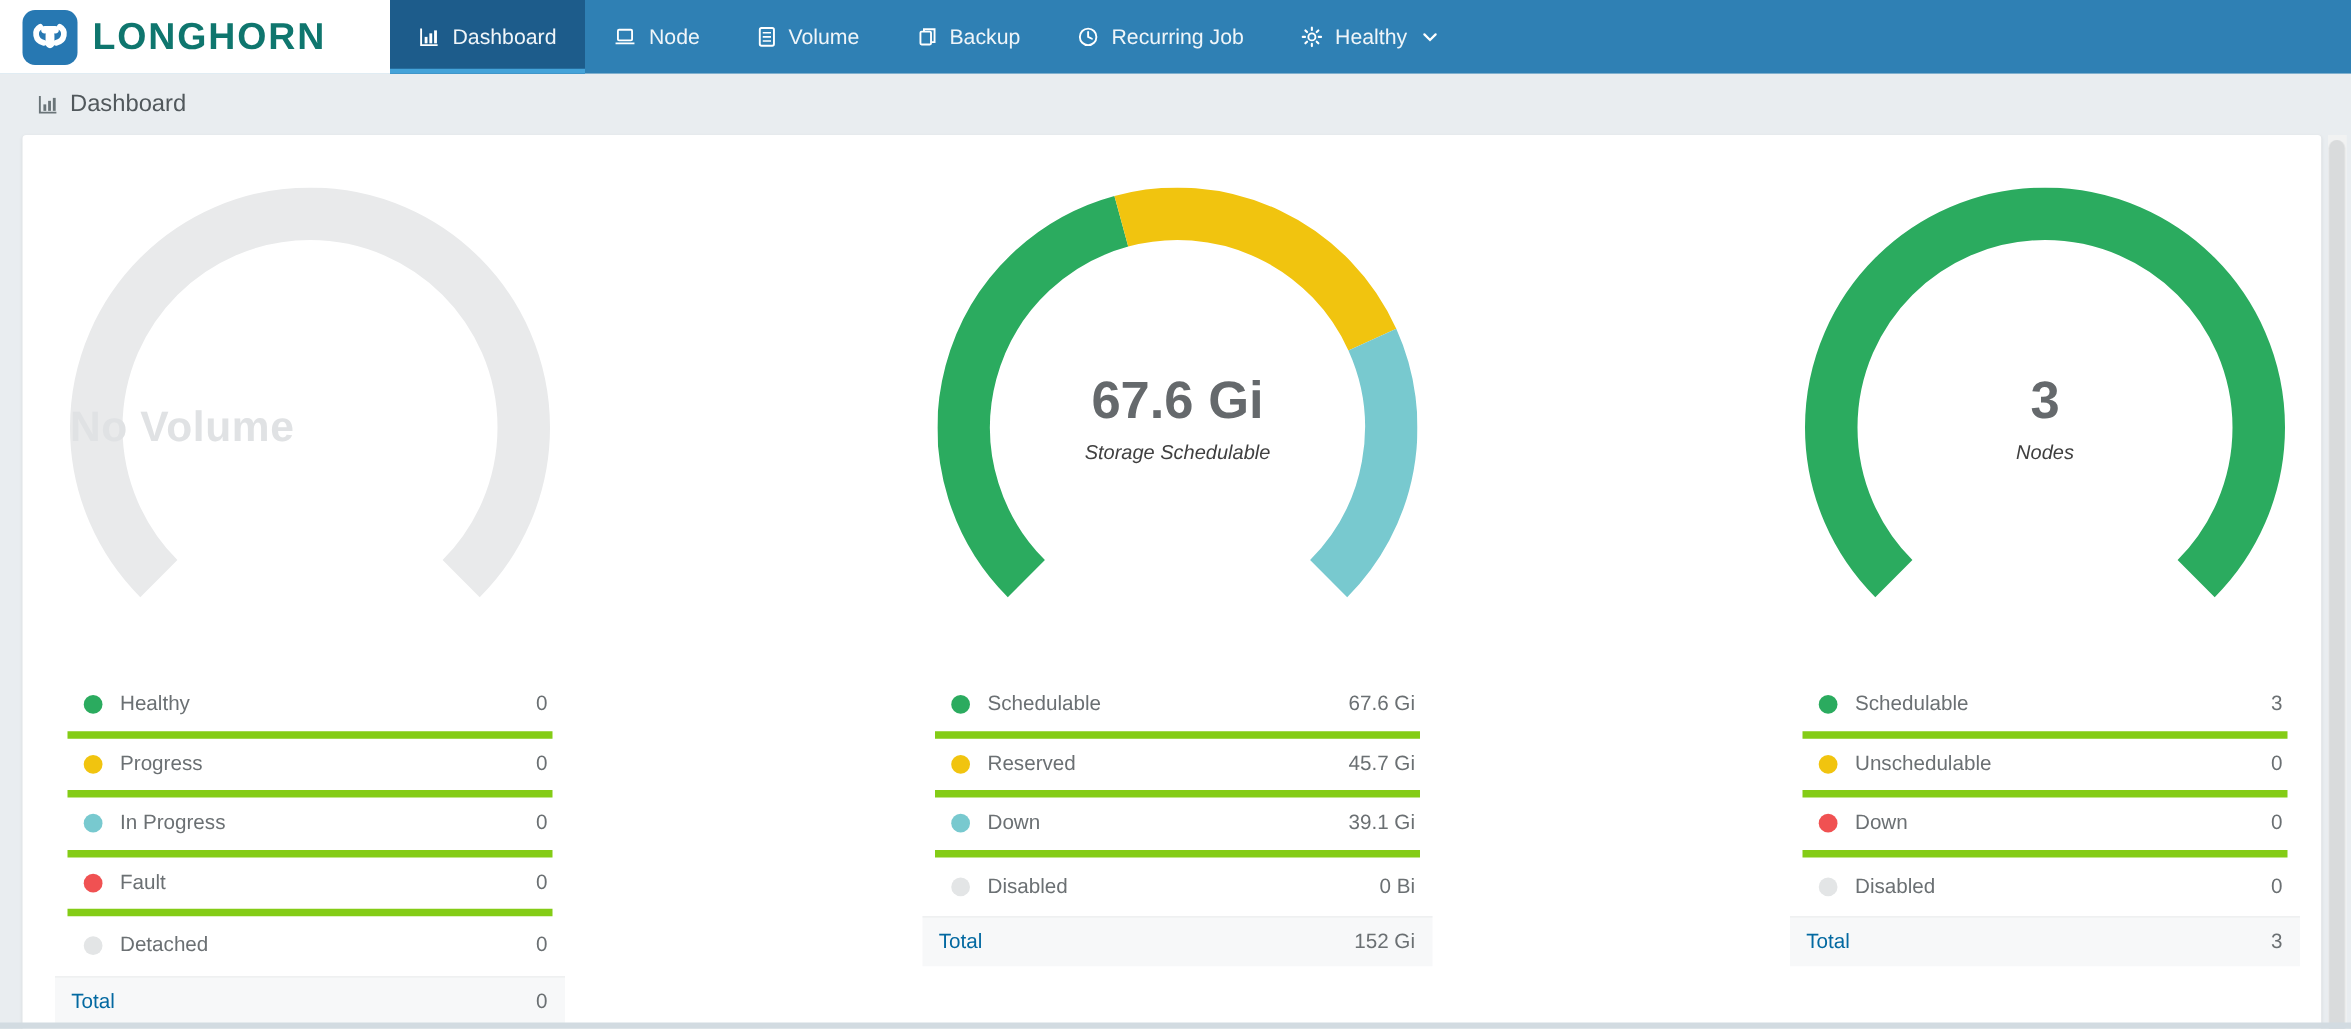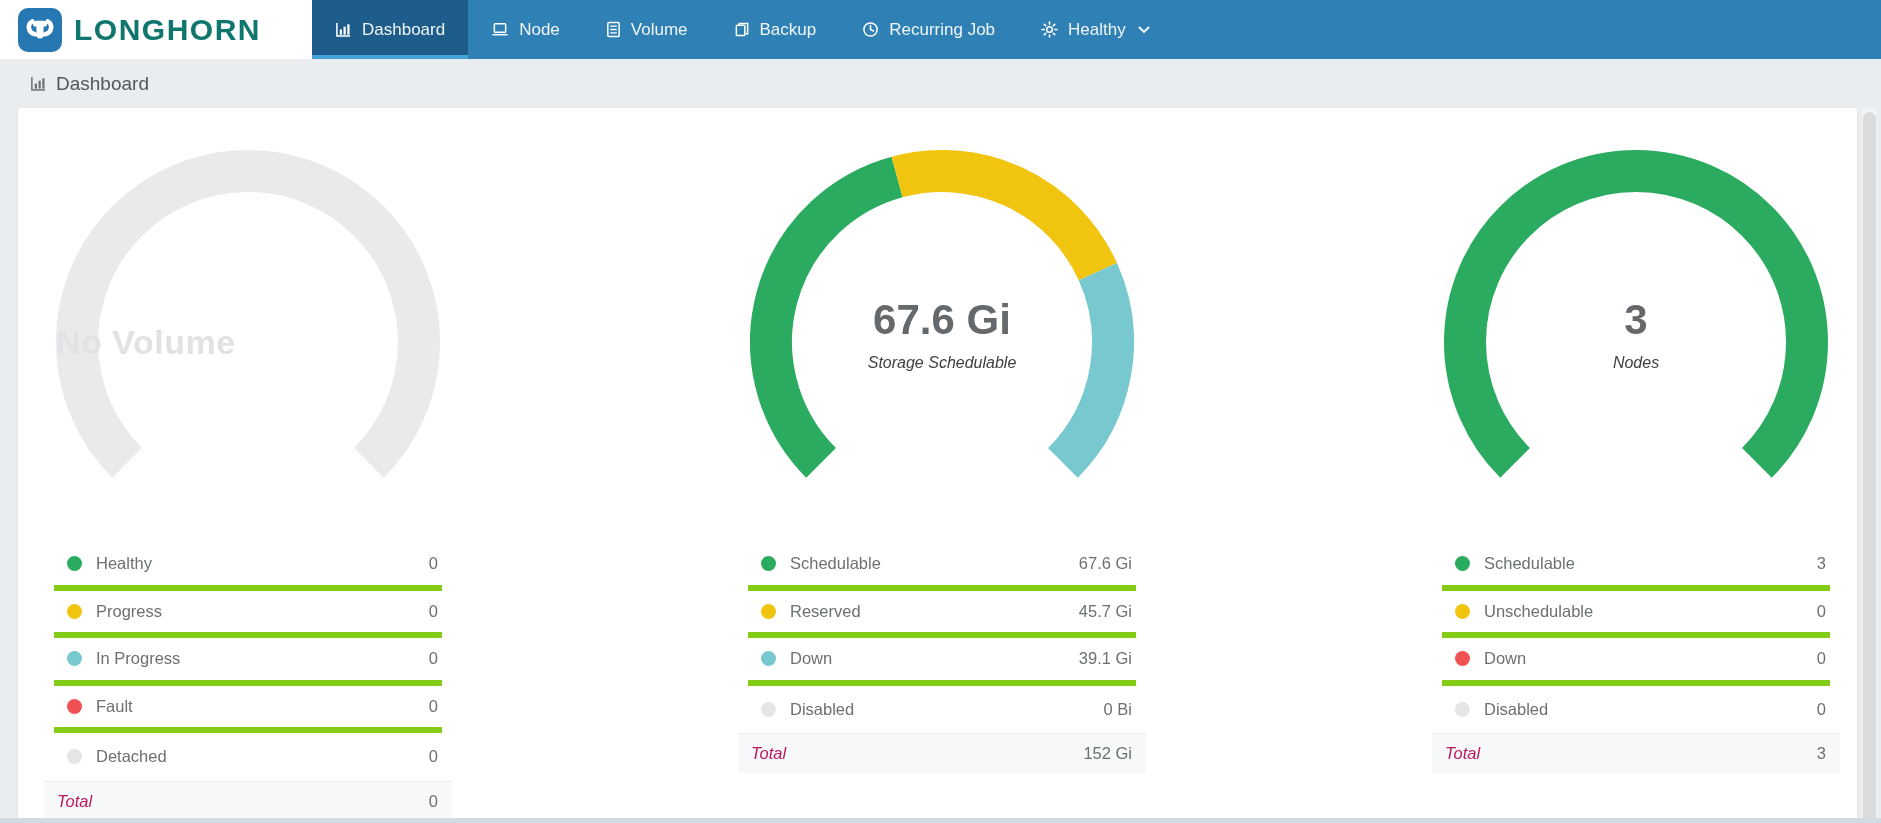--- a/index.html
+++ b/index.html
@@ -44,21 +44,21 @@
   .legend { width:100%; font-size:16.5px; color:#6B7073; }
   .legend-rows { padding:0 10px; }
   .legend-row { display:flex; align-items:center; height:47.5px;
     border-bottom:6px solid #84cc16; padding:0 4px 0 13px; }
   .legend-row:last-child { border-bottom:none; }
   .dot { width:15px; height:15px; border-radius:50%; flex-shrink:0; margin-right:14px; }
   .legend-label { flex:1; }
   .legend-value { text-align:right; }
   .legend-total { display:flex; align-items:center; height:40px; background:#F7F8F9;
     border-top:1px solid #ECEDEE; padding:0 14px 0 13px; }
-  .legend-total .legend-label { color:#be185d;font-style:italic; }
+  .legend-total .legend-label { color:#0369a1; }
 
   
   .scroll-track { position:fixed; top:108px; right:4px; width:15px; bottom:0;
     background:#F1F2F2; }
   .scroll-thumb { position:absolute; left:1px; right:1px; top:4px; bottom:-8px;
     background:#D9DBDC; border-radius:7px; }
   .bottom-strip { position:fixed; left:0; right:0; bottom:0; height:5px; background:#D2DBE1; }
 
   svg { display:block; }
 </style>

